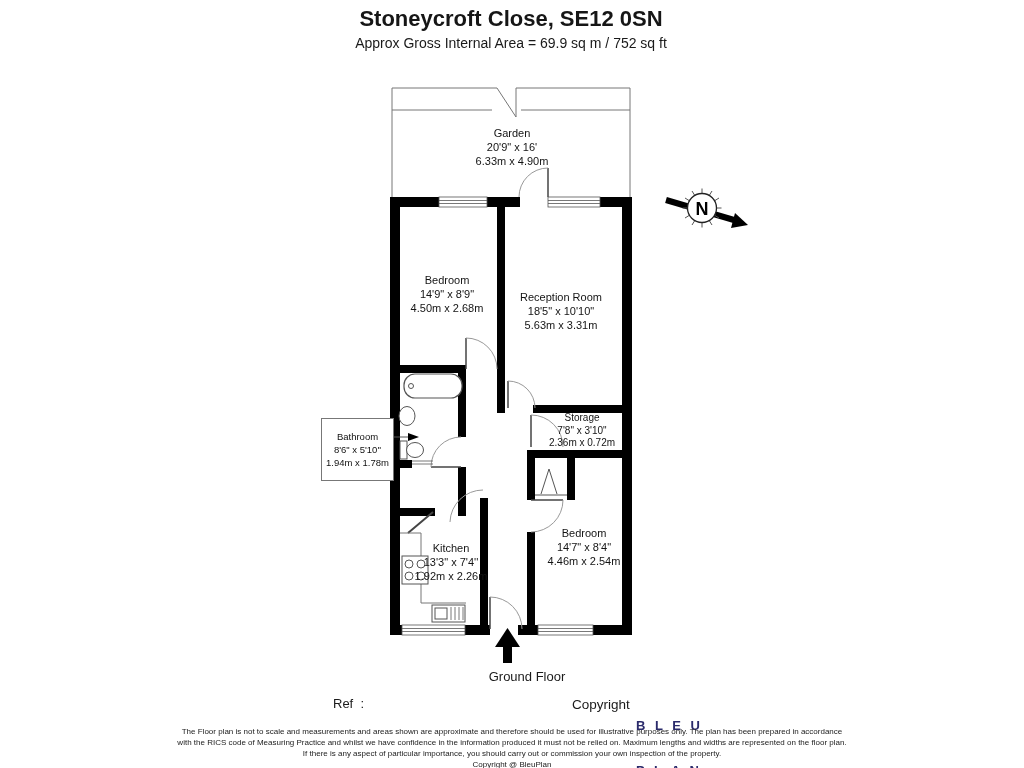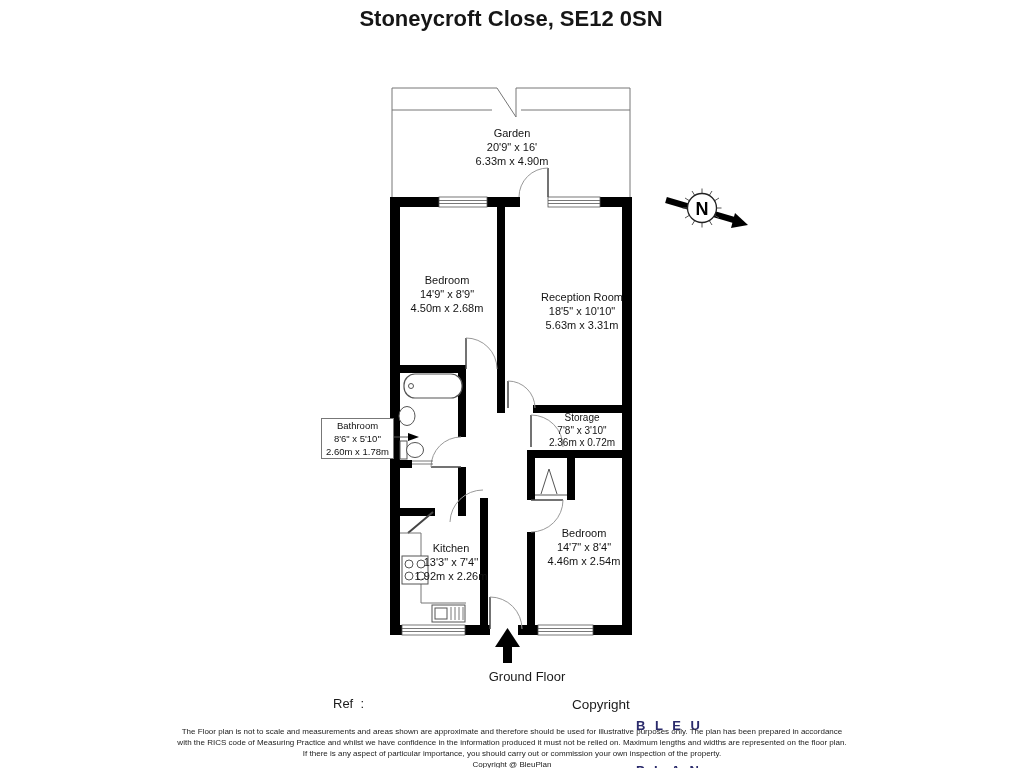--- a/index.html
+++ b/index.html
@@ -5,43 +5,44 @@
   html,body{margin:0;padding:0;background:#fff;}
   #page{position:relative;width:936px;height:768px;background:#fff;overflow:hidden;
         font-family:"Liberation Sans", sans-serif;color:#111;}
   .ctr{position:absolute;transform:translateX(-50%);text-align:center;white-space:nowrap;}
   #title{top:6px;left:511px;font-size:22px;font-weight:bold;color:#161616;}
   #subtitle{top:35px;left:511px;font-size:14px;color:#1a1a1a;}
   .room-lbl{font-size:11px;line-height:14px;color:#141414;}
   .room-lbl.sm{font-size:10px;line-height:12.5px;}
   #garden-lbl{top:126px;left:512px;}
   #bedroom1-lbl{top:273px;left:447px;}
-  #reception-lbl{top:290px;left:561px;margin-left:21px;}
+  #reception-lbl{top:290px;left:561px;}
   #storage-lbl{top:412px;left:582px;}
   #kitchen-lbl{top:541px;left:451px;}
   #bedroom2-lbl{top:526px;left:584px;}
   #bathroom-lbl{position:absolute;left:321px;top:418px;width:71px;border:1px solid #777;
-        background:#fff;text-align:center;font-size:9.5px;line-height:13px;padding:0 0;}
+        background:#fff;text-align:center;font-size:9.5px;line-height:13px;padding:11px 0;}
   #ground-floor{top:669px;left:511px;font-size:13px;color:#1a1a1a;margin-left:16px;}
   #ref-lbl{position:absolute;left:333px;top:696px;font-size:13px;white-space:pre;color:#1a1a1a;}
   #copyright-lbl{position:absolute;left:572px;top:697px;font-size:13.5px;color:#1a1a1a;}
   #logo{position:absolute;left:636px;top:688px;color:#2b2b6b;font-weight:bold;
         font-size:13px;line-height:15px;letter-spacing:3px;white-space:pre;}
   #disclaimer{position:absolute;left:0;top:726px;width:1024px;text-align:center;
         font-size:8px;line-height:11px;color:#222;}
   #disclaimer div{white-space:nowrap;}
   svg{position:absolute;left:0;top:0;}
   svg text{font-family:"Liberation Sans", sans-serif;}
 </style>
 </head>
 <body>
 
 <div id="page">
 
   <div id="title" class="ctr">Stoneycroft Close, SE12 0SN</div>
+  <div id="subtitle" class="ctr">Approx Gross Internal Area = 69.9 sq m / 752 sq ft</div>
 
   <svg width="1024" height="768" viewBox="0 0 1024 768">
 
     <g stroke="#777" stroke-width="1" fill="none">
       <path d="M392,197 L392,88 L497,88"></path>
       <path d="M516,88 L630,88 L630,197"></path>
       <path d="M392,110 L492,110"></path>
       <path d="M521,110 L630,110"></path>
       <path d="M497,88 L516,117 L516,88" fill="#fff"></path>
     </g>
@@ -207,21 +208,21 @@
     <div>4.50m x 2.68m</div>
   </div>
   <div id="reception-lbl" class="ctr room-lbl">
     <div>Reception Room</div>
     <div>18'5" x 10'10"</div>
     <div>5.63m x 3.31m</div>
   </div>
   <div id="bathroom-lbl">
     <div>Bathroom</div>
     <div>8'6" x 5'10''</div>
-    <div>2.60m x 1.78m</div>
+    <div>1.94m x 1.78m</div>
   </div>
   <div id="storage-lbl" class="ctr room-lbl sm">
     <div>Storage</div>
     <div>7'8" x 3'10"</div>
     <div>2.36m x 0.72m</div>
   </div>
   <div id="kitchen-lbl" class="ctr room-lbl">
     <div>Kitchen</div>
     <div>13'3" x 7'4''</div>
     <div>1.92m x 2.26m</div>

